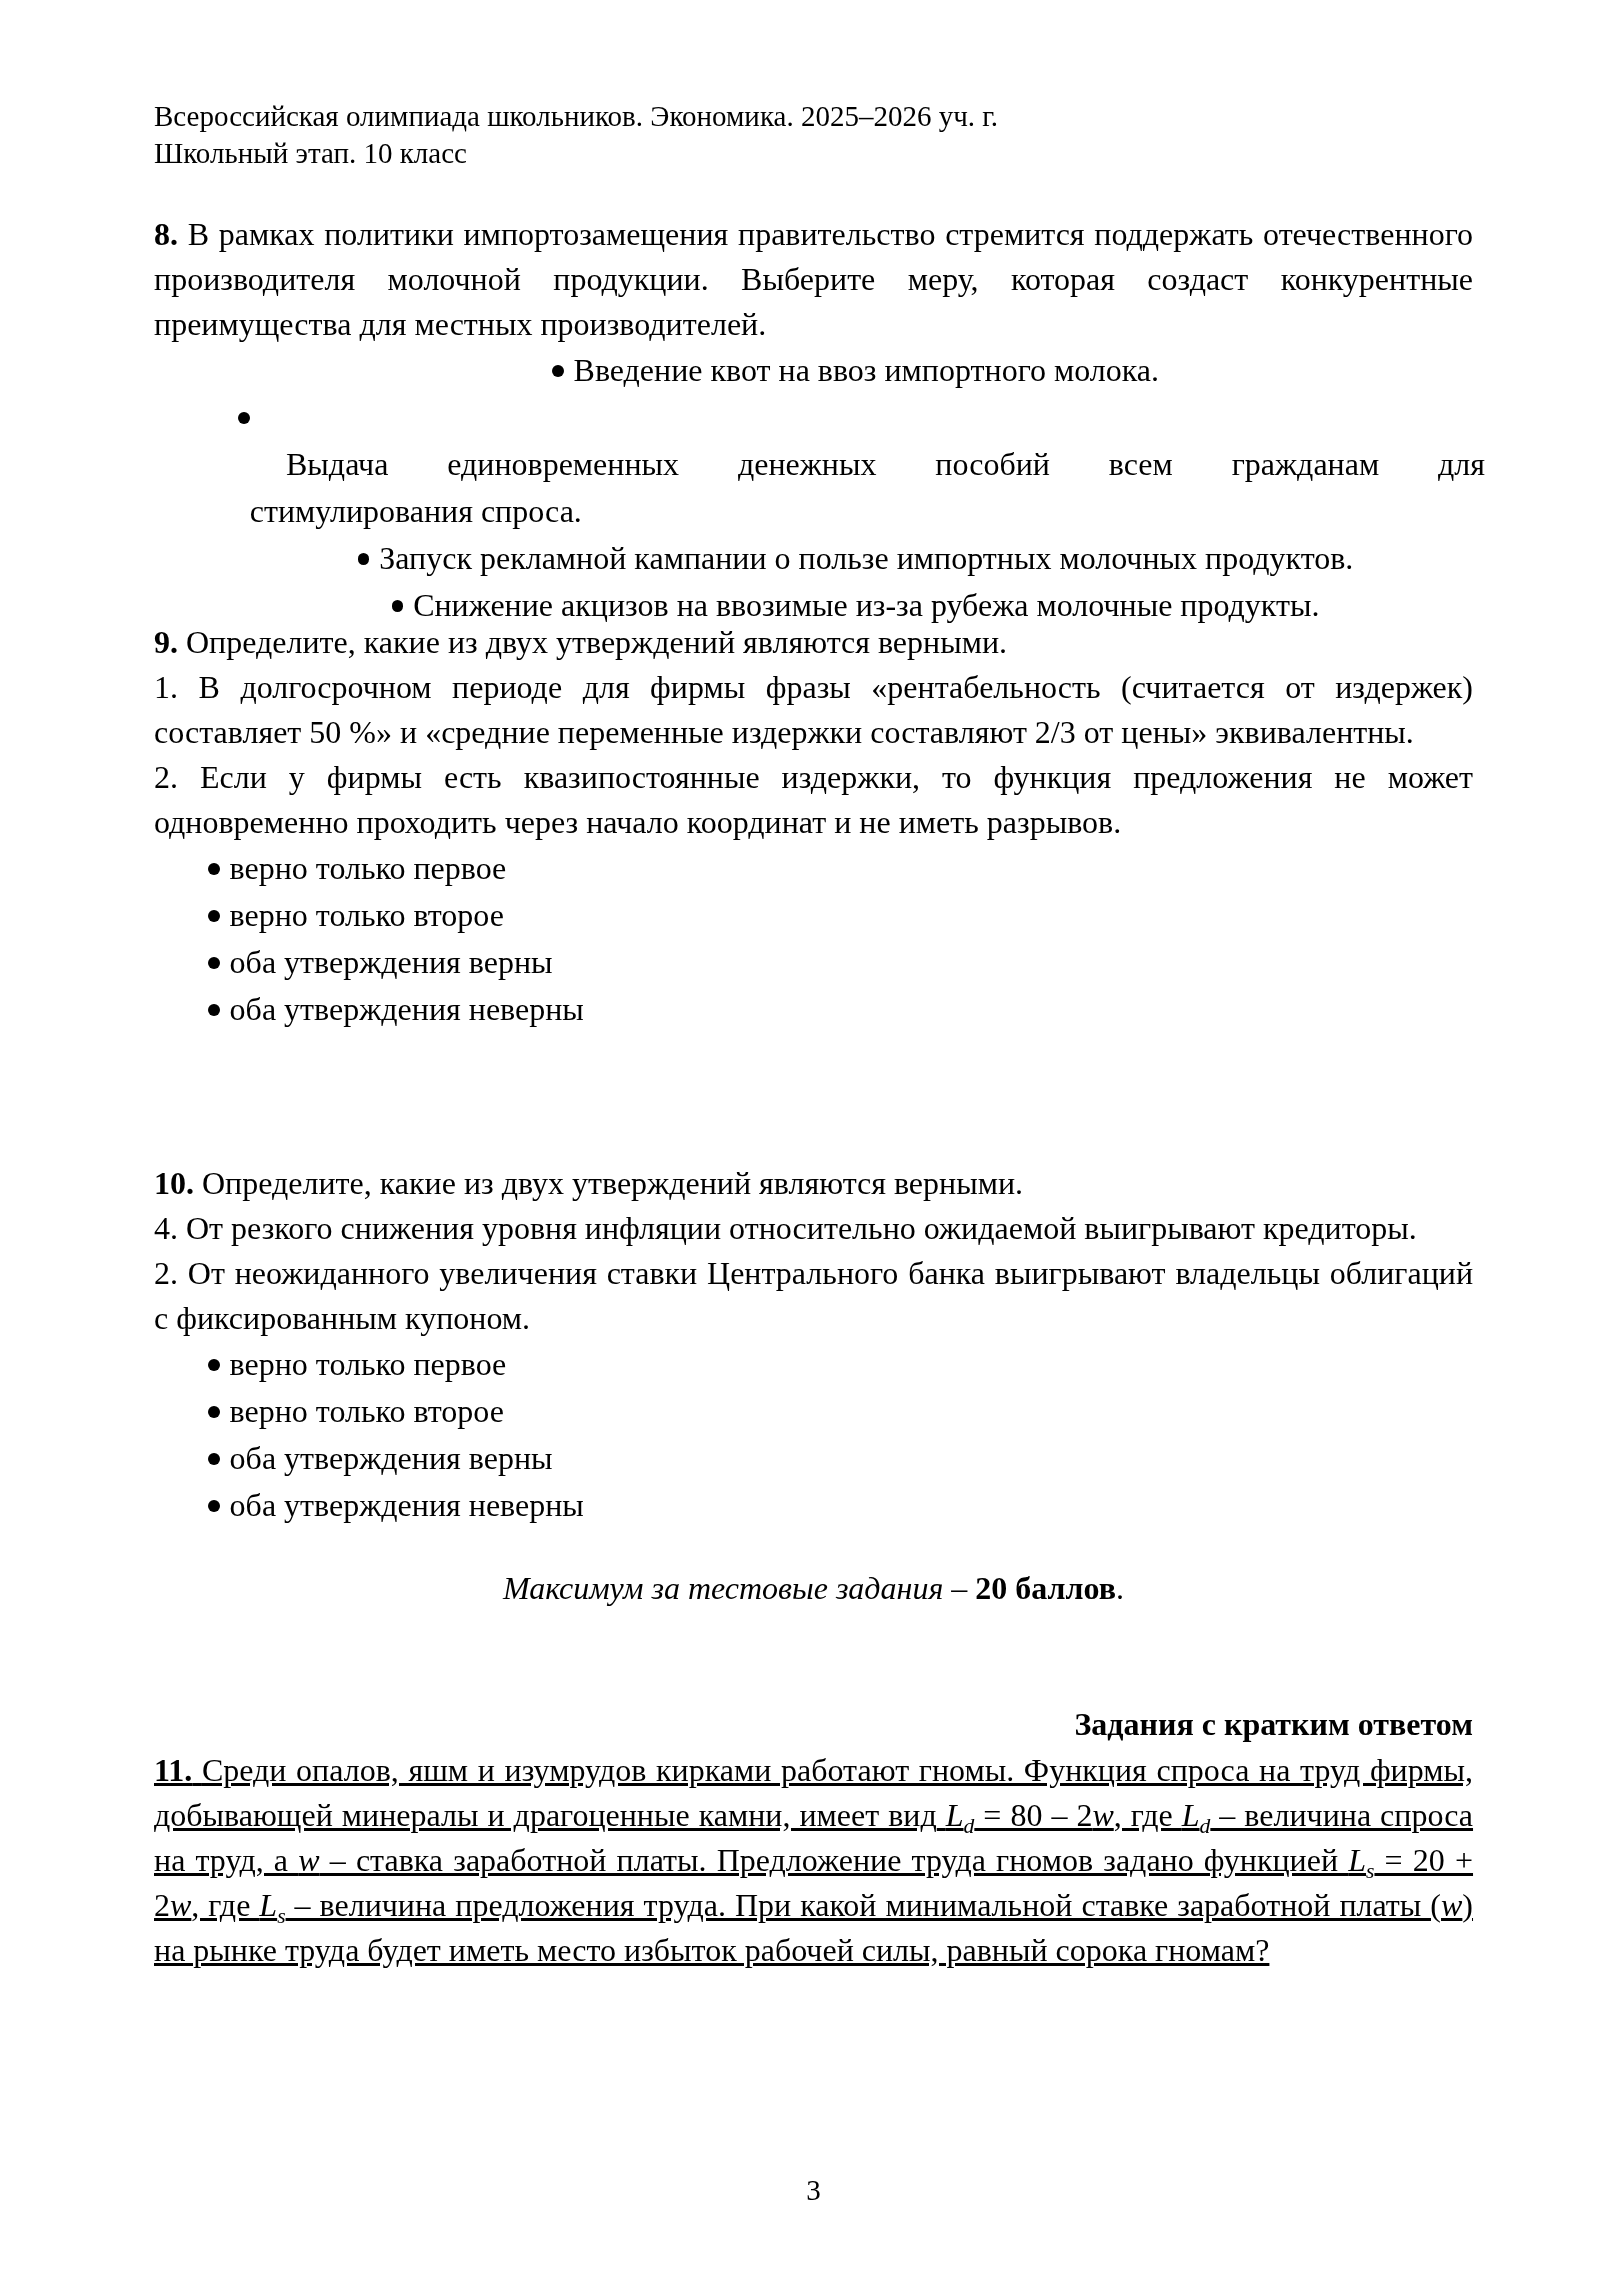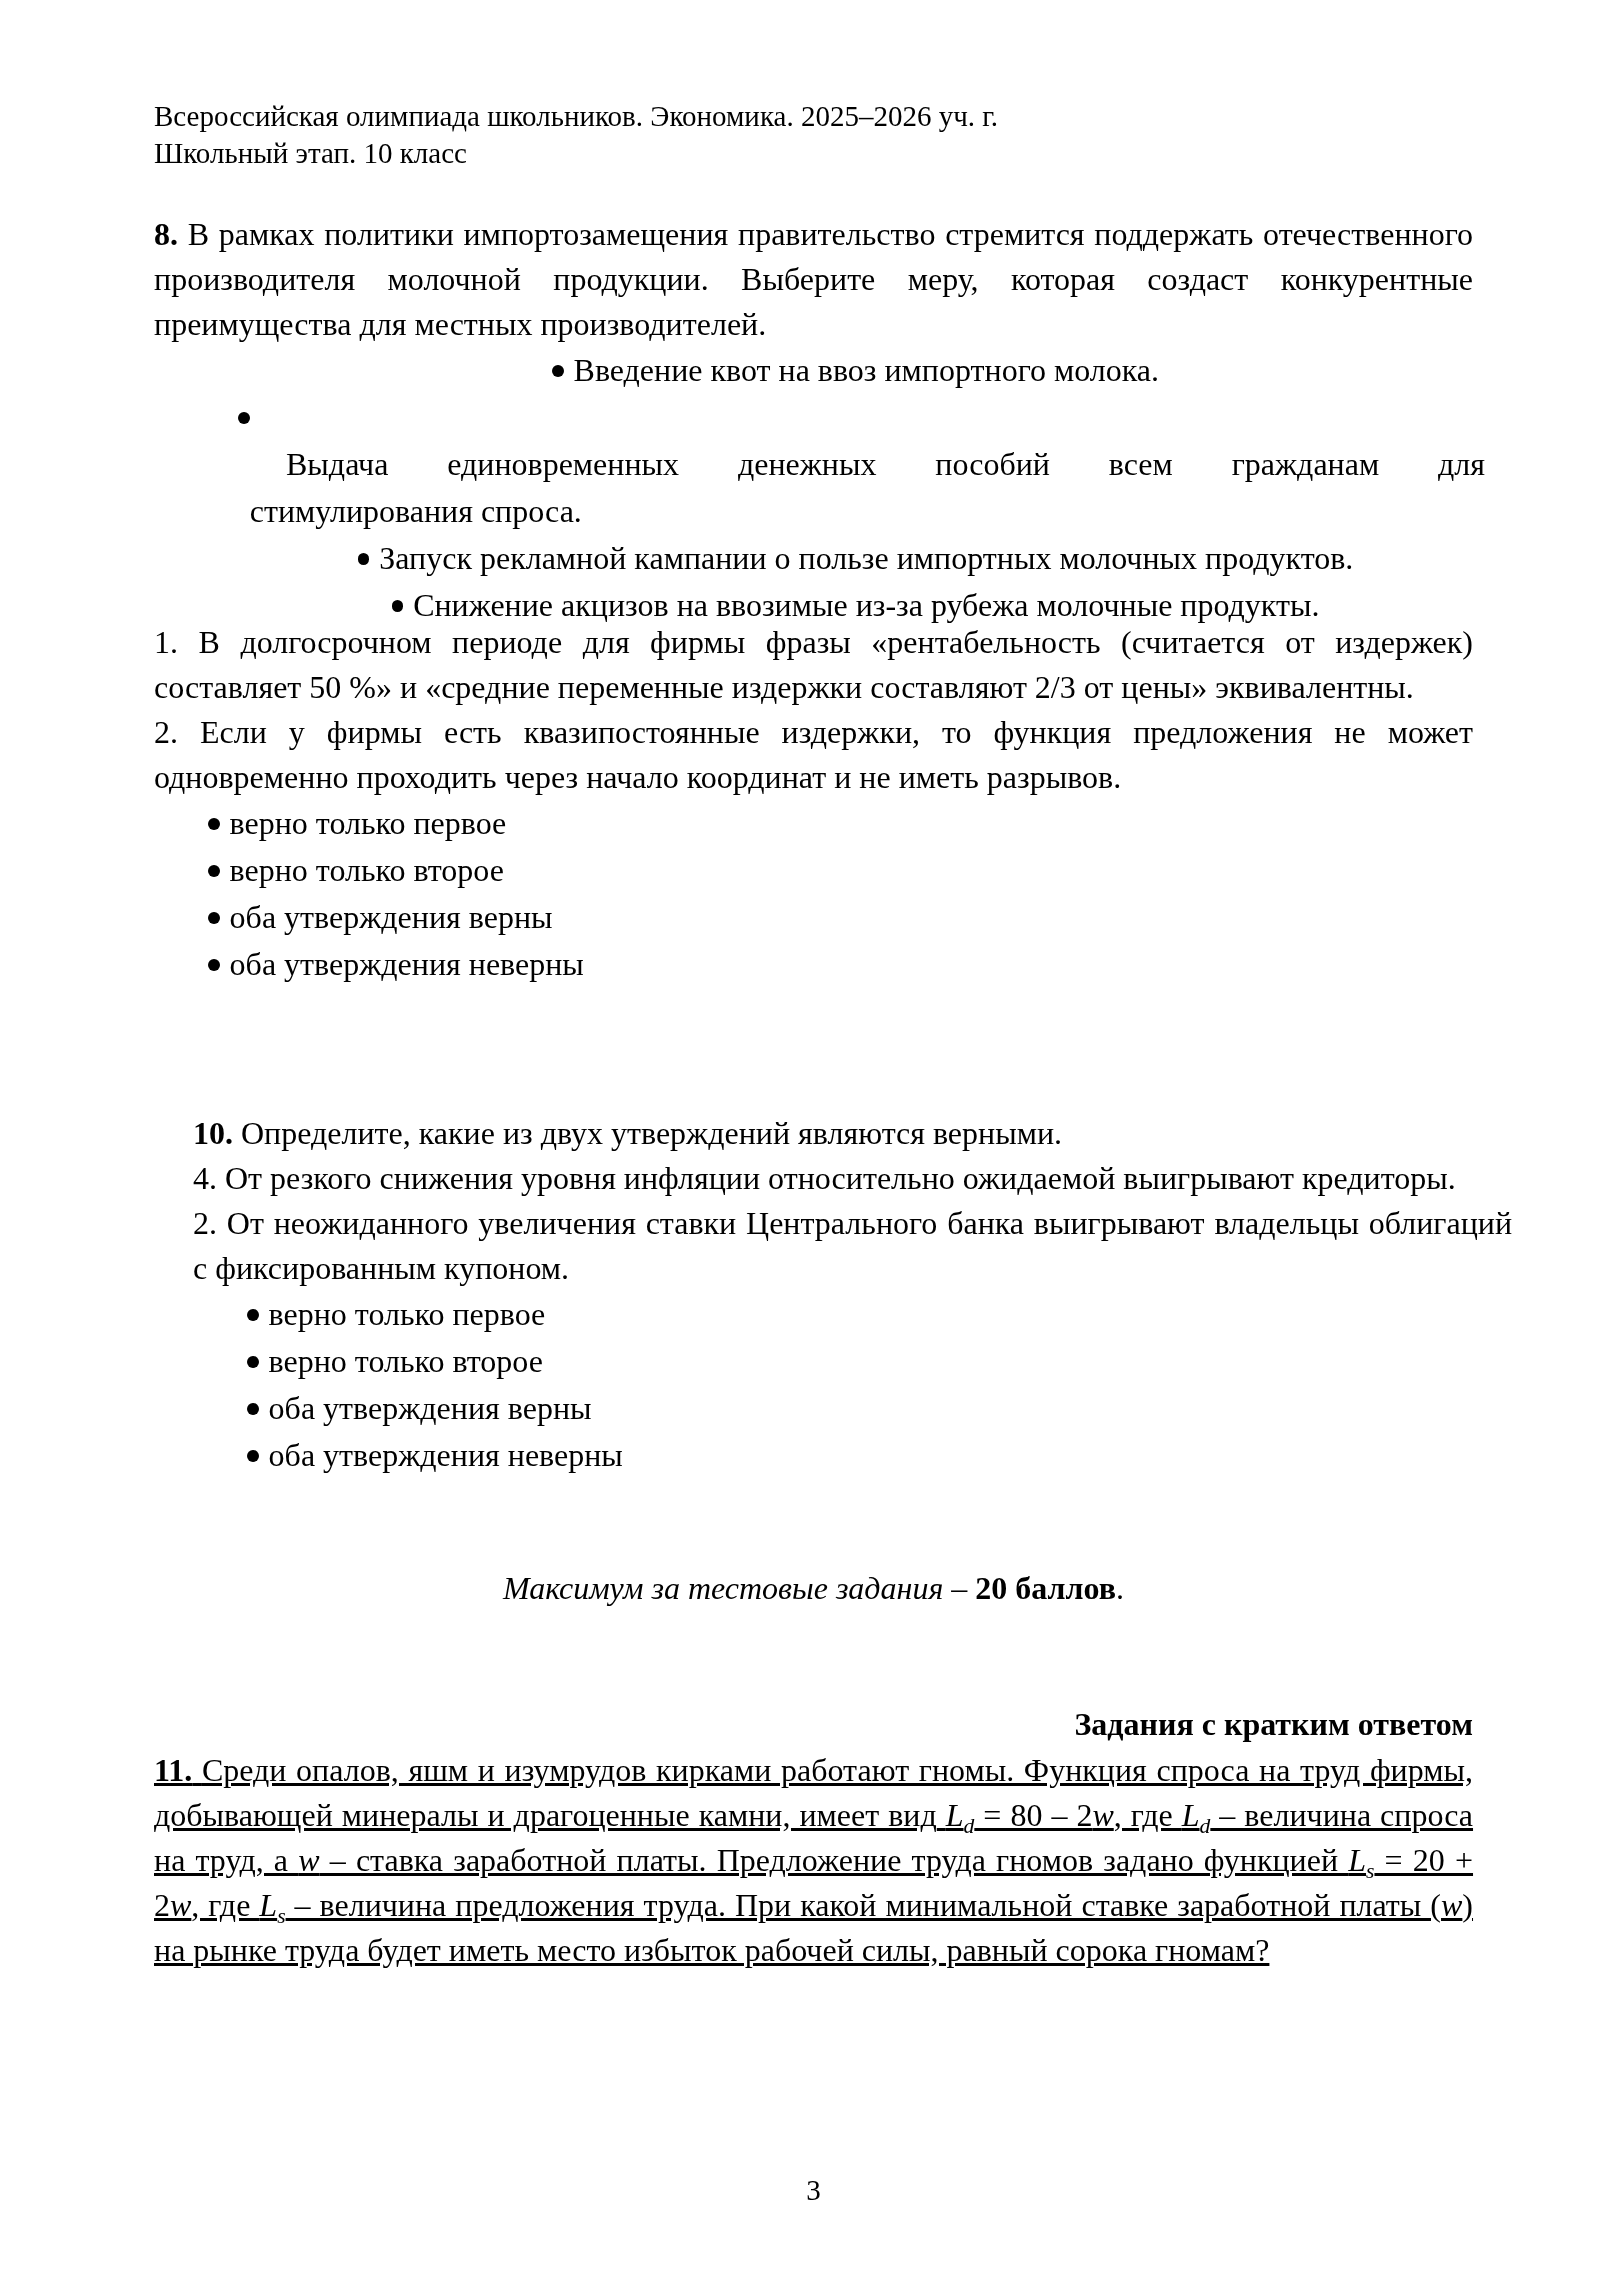--- a/index.html
+++ b/index.html
@@ -111,31 +111,35 @@
     </p>
     <ul class="bullets">
       <li><span class="dot"></span><span>Введение квот на ввоз импортного молока.</span></li>
       <li class="wrap"><span class="dot"></span><span class="justify-last" style="display:inline-block; width:1199px; text-align:justify;">Выдача единовременных денежных пособий всем гражданам для</span><span class="cont">стимулирования спроса.</span></li>
       <li><span class="dot"></span><span>Запуск рекламной кампании о пользе импортных молочных продуктов.</span></li>
       <li><span class="dot"></span><span>Снижение акцизов на ввозимые из-за рубежа молочные продукты.</span></li>
     </ul>
   </div>
 
   <div class="q q9" style="top:620px;">
+    <p class="p">
+      <span class="qnum">9.</span>
+      <span>Определите, какие из двух утверждений являются верными.</span>
+    </p>
     <p class="p">1. В долгосрочном периоде для фирмы фразы «рентабельность (считается от издержек) составляет 50 %» и «средние переменные издержки составляют 2/3 от цены» эквивалентны.</p>
     <p class="p">2. Если у фирмы есть квазипостоянные издержки, то функция предложения не может одновременно проходить через начало координат и не иметь разрывов.</p>
     <ul class="bullets">
       <li><span class="dot"></span><span>верно только первое</span></li>
       <li><span class="dot"></span><span>верно только второе</span></li>
       <li><span class="dot"></span><span>оба утверждения верны</span></li>
       <li><span class="dot"></span><span>оба утверждения неверны</span></li>
     </ul>
   </div>
 
-  <div class="q q10" style="top:1111px;margin-left:39px;">
+  <div class="q q10" style="top:1161px;">
     <p class="p">
       <span class="qnum">10.</span>
       <span>Определите, какие из двух утверждений являются верными.</span>
     </p>
     <p class="p">4. От резкого снижения уровня инфляции относительно ожидаемой выигрывают кредиторы.</p>
     <p class="p">2. От неожиданного увеличения ставки Центрального банка выигрывают владельцы облигаций с фиксированным купоном.</p>
     <ul class="bullets">
       <li><span class="dot"></span><span>верно только первое</span></li>
       <li><span class="dot"></span><span>верно только второе</span></li>
       <li><span class="dot"></span><span>оба утверждения верны</span></li>

